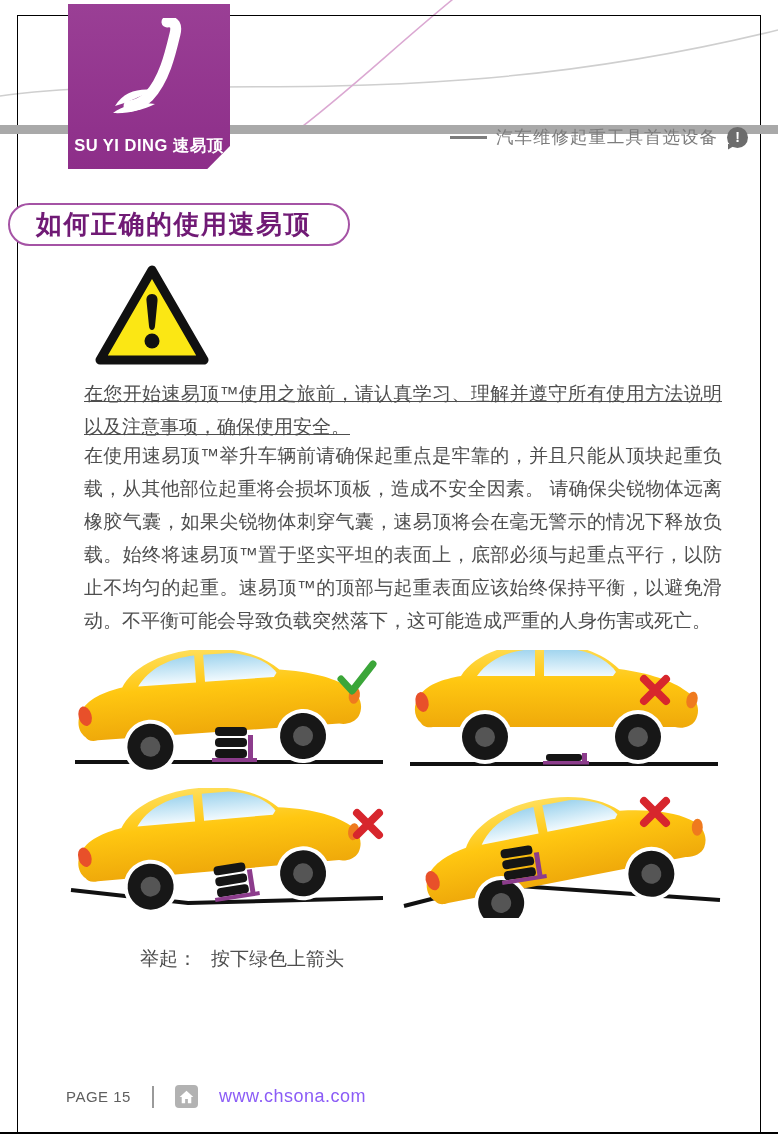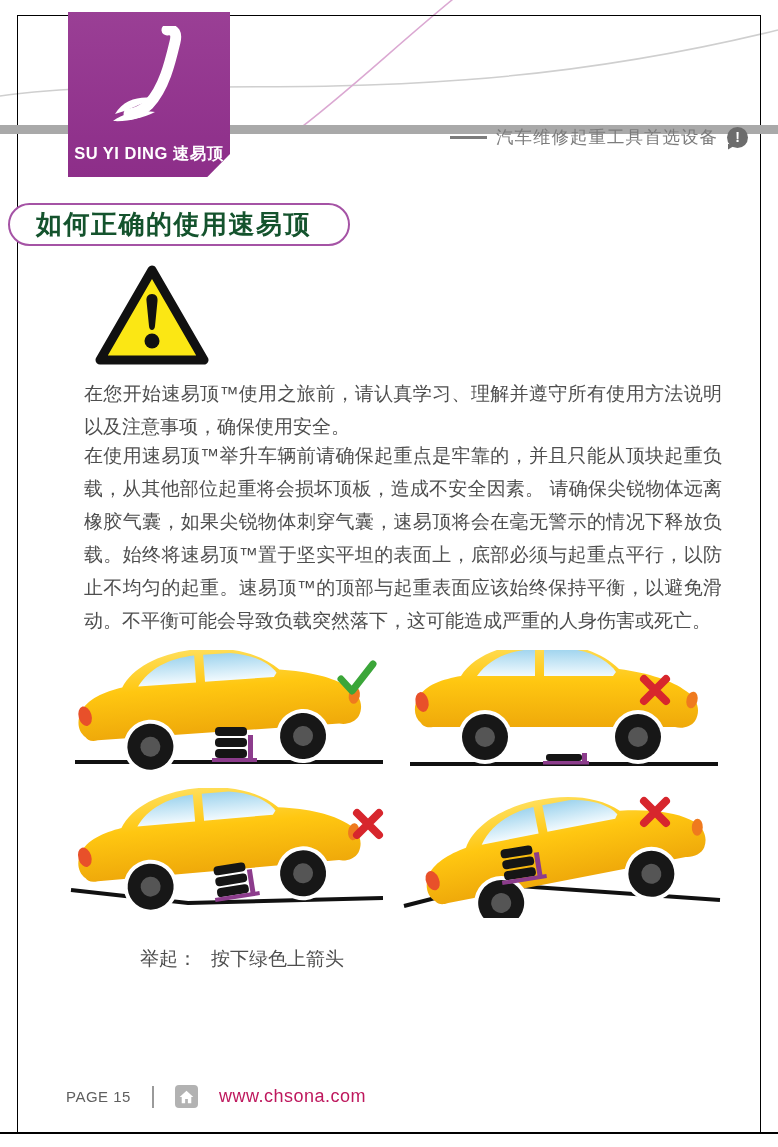--- a/index.html
+++ b/index.html
@@ -12,21 +12,21 @@
            border:1px solid #000; pointer-events:none; z-index:3; }
   .bottom-rule { position:absolute; left:0; top:1132px; width:778px; height:2px; background:#000; z-index:3; }
 
   
   .curves { position:absolute; left:0; top:0; z-index:1; }
 
   
   .graybar { position:absolute; left:0; top:125px; width:778px; height:9px; background:#a9a9a9; z-index:4; }
 
   
-  .logo-block { position:absolute; left:68px; top:12px; width:162px; height:165px; z-index:6;
+  .logo-block { position:absolute; left:68px; top:4px; width:162px; height:165px; z-index:6;
     background:linear-gradient(180deg,#9a3f95 0%, #8d2e89 100%);
     clip-path:polygon(0 0,100% 0,100% 86%,86% 100%,0 100%);
     display:flex; flex-direction:column; align-items:center; }
   .logo-j { margin-top:14px; }
   .brand-name { position:absolute; bottom:12px; width:100%; text-align:center;
     color:#fff; font-weight:bold; font-size:16.5px; letter-spacing:.5px; }
 
   
   .header-right { position:absolute; top:93px; right:30px; z-index:5;
     display:flex; align-items:center; gap:9px;margin-top:32px; }
@@ -36,29 +36,29 @@
     background:#6c6c6c; color:#fff; font-weight:bold; font-size:14px;
     display:flex; align-items:center; justify-content:center; }
   .excl-badge::after { content:""; position:absolute; left:1px; bottom:-2px;
     width:6px; height:6px; background:#6c6c6c;
     clip-path:polygon(0 100%,0 0,100% 40%); }
 
   
   .title-pill { position:absolute; left:8px; top:203px; width:342px; height:43px; z-index:5;
     background:#fff; border:2.5px solid #a553a5; border-radius:23px;
     display:flex; align-items:center; padding-left:26px; }
-  .title-pill span { color:#14532d; font-weight:bold; font-size:26px; letter-spacing:1.5px; }
+  .title-pill span { color:#701a75; font-weight:bold; font-size:26px; letter-spacing:1.5px; }
 
   
   .warn-tri { position:absolute; left:94px; top:264px; z-index:2; }
 
   
   .para { position:absolute; left:84px; width:638px; color:#4e4e4e;
     font-size:19px; line-height:33px; text-align:justify; z-index:2; }
-  .para-1 { top:377px; }
+  .para-1 { top:377px;text-decoration:underline; }
   .para-2 { top:439px; }
 
   
   .cell { position:absolute; width:335px; height:130px; z-index:2; }
   .cell-1 { left:63px;  top:650px; }
   .cell-2 { left:398px; top:650px; }
   .cell-3 { left:63px;  top:788px; }
   .cell-4 { left:398px; top:788px; }
   .mark { position:absolute; }
 
@@ -73,21 +73,21 @@
     color:#4e4e4e; font-size:19px; line-height:34px; text-align:justify; }
   .warn-label { color:#e0161f; font-weight:bold; }
 
   
   .footer { position:absolute; left:66px; top:1085px; z-index:4;
     display:flex; align-items:center; gap:21px; }
   .footer-page { color:#5f5f5f; font-size:15px; letter-spacing:.5px; }
   .footer-sep { width:2px; height:22px; background:#9a9a9a; }
   .home-icon { width:23px; height:23px; background:#b2b2b2; border-radius:4px;
     display:flex; align-items:center; justify-content:center; }
-  .footer-url { color:#be185d; font-size:18px; letter-spacing:.5px; }
+  .footer-url { color:#8b5cf6; font-size:18px; letter-spacing:.5px; }
 </style>
 </head>
 <body>
 
 <div class="page">
 
   <svg class="curves" width="778" height="210">
     <path d="M0,96 C180,70 420,118 778,30" fill="none" stroke="#cfcfcf" stroke-width="1.5"></path>
     <path d="M295,132 C345,95 400,42 458,-5" fill="none" stroke="#dba8d2" stroke-width="1.5"></path>
   </svg>

